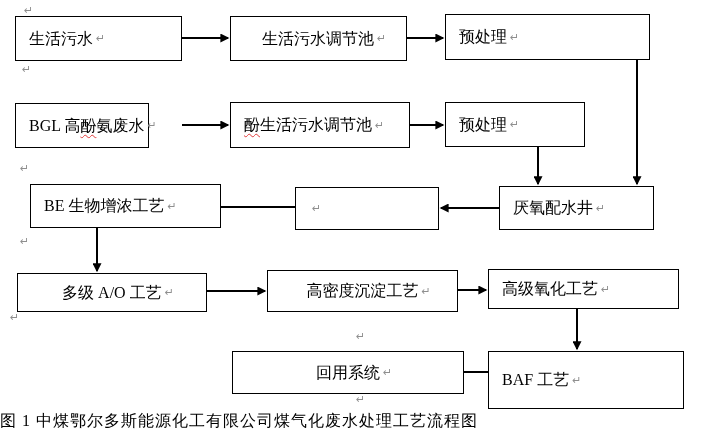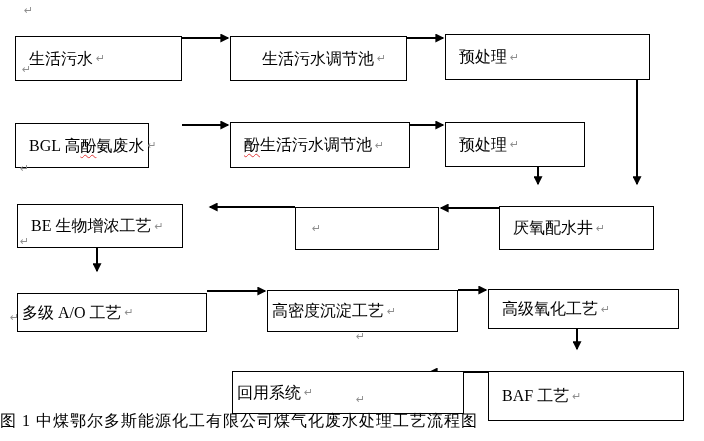--- a/index.html
+++ b/index.html
@@ -11,23 +11,23 @@
     position:relative; width:704px; height:441px; overflow:hidden;
     background:var(--background);
     font-family:"Liberation Serif","DejaVu Serif",serif;
     color:var(--text);
   }
   .connectors{position:absolute;left:0;top:0;width:704px;height:441px;}
   .node{
     position:absolute; box-sizing:border-box;
     border:1.5px solid var(--box_border); background:#fff;
     display:flex; align-items:center; padding-left:13px;
-    font-size:16px; white-space:nowrap; line-height:1;margin-top:20px;
+    font-size:16px; white-space:nowrap; line-height:1;
   }
-  .node.center{justify-content:flex-start; padding-left:4px;}
+  .node.center{justify-content:center; padding-left:12px;}
   .node.pad-lg{padding-left:31px;}
   .typo{
     text-decoration:underline wavy var(--spellcheck);
     text-decoration-thickness:1px; text-underline-offset:3px;
   }
   .ret{
     color:var(--format_mark); font-size:11px; margin-left:3px;
     font-family:"DejaVu Sans",sans-serif; align-self:center;
   }
   .float-mark{
@@ -86,21 +86,21 @@
   </div>
   <div class="node" style="left:230px;top:102px;width:180px;height:46px">
     <span><span></span><span class="typo">酚</span><span>生活污水调节池</span></span>
       <span class="ret">↵</span>
   </div>
   <div class="node" style="left:445px;top:102px;width:140px;height:45px">
     <span><span>预处理</span><span></span></span>
       <span class="ret">↵</span>
   </div>
 
-  <div class="node" style="left:17px;top:184px;width:166px;height:44px">
+  <div class="node" style="left:30px;top:184px;width:191px;height:44px">
     <span><span>BE 生物增浓工艺</span><span></span></span>
       <span class="ret">↵</span>
   </div>
   <div class="node" style="left:295px;top:187px;width:144px;height:43px">
       <span class="ret">↵</span>
   </div>
   <div class="node" style="left:499px;top:186px;width:155px;height:44px">
     <span><span>厌氧配水井</span><span></span></span>
       <span class="ret">↵</span>
   </div>
@@ -115,21 +115,21 @@
   </div>
   <div class="node" style="left:488px;top:269px;width:191px;height:40px">
     <span><span>高级氧化工艺</span><span></span></span>
       <span class="ret">↵</span>
   </div>
 
   <div class="node center" style="left:232px;top:351px;width:232px;height:43px">
     <span><span>回用系统</span><span></span></span>
       <span class="ret">↵</span>
   </div>
-  <div class="node" style="left:488px;top:351px;width:196px;height:50px">
+  <div class="node" style="left:488px;top:351px;width:196px;height:58px">
     <span><span>BAF 工艺</span><span></span></span>
       <span class="ret">↵</span>
   </div>
 
   <span class="float-mark" style="left:24px;top:5px">↵</span>
   <span class="float-mark" style="left:22px;top:64px">↵</span>
   <span class="float-mark" style="left:20px;top:163px">↵</span>
   <span class="float-mark" style="left:20px;top:236px">↵</span>
   <span class="float-mark" style="left:10px;top:312px">↵</span>
   <span class="float-mark" style="left:356px;top:331px">↵</span>

